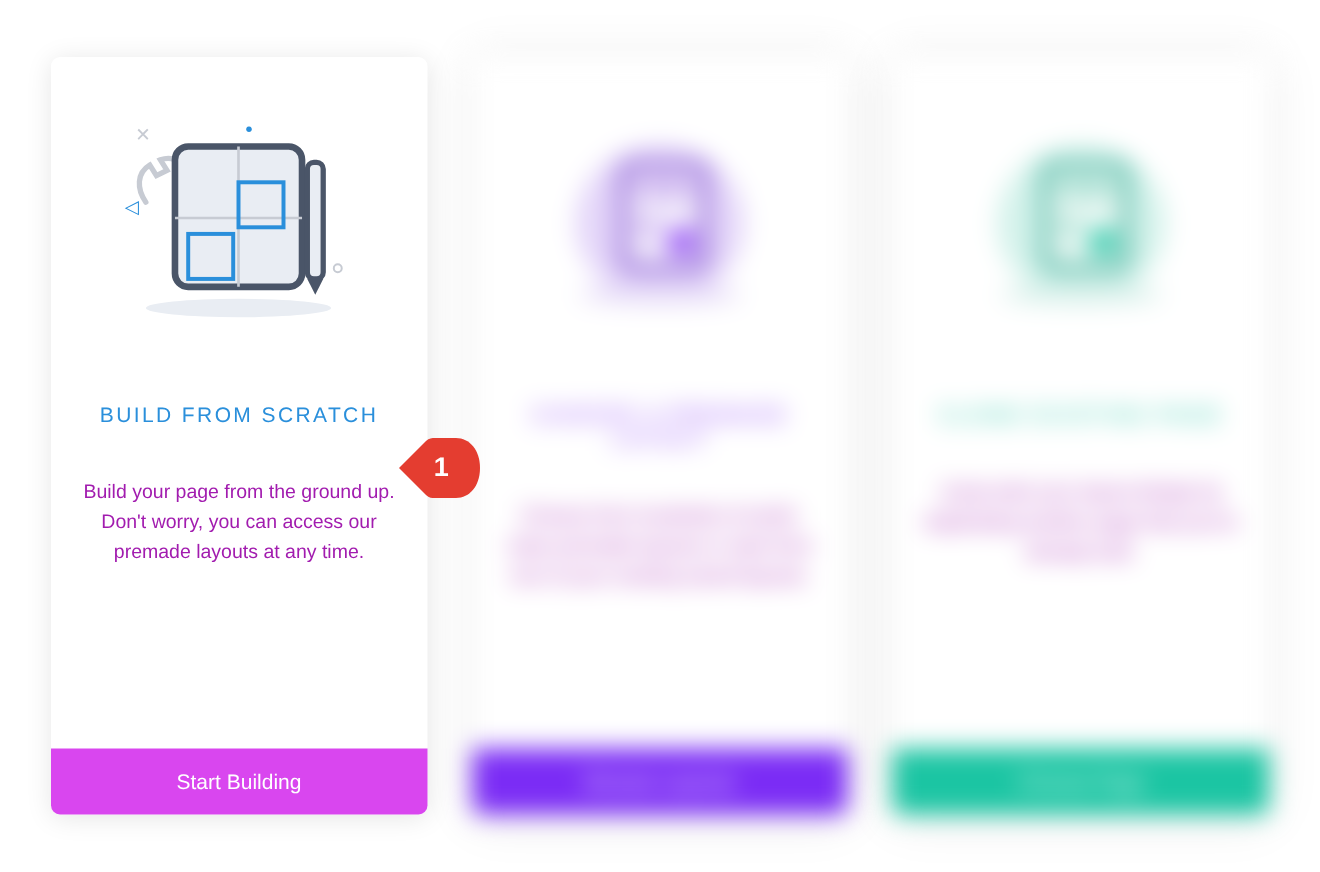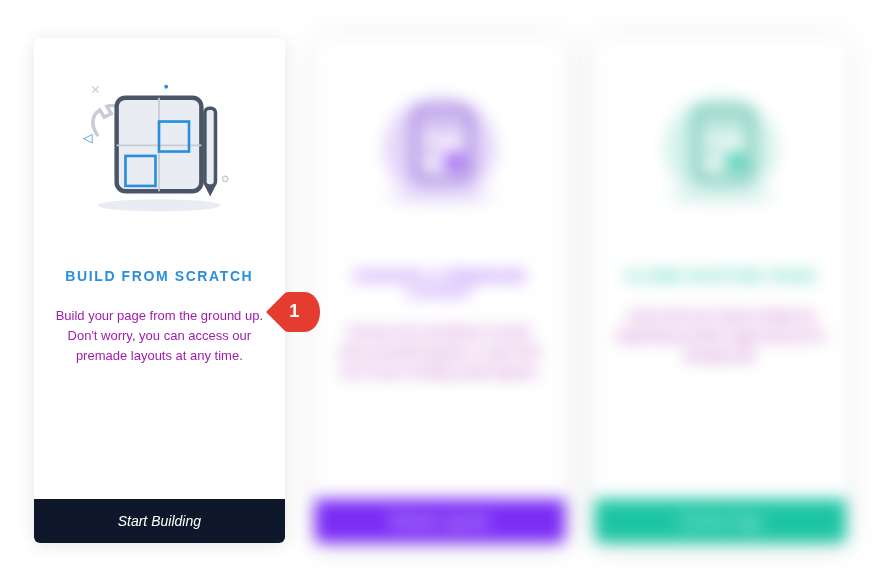--- a/index.html
+++ b/index.html
@@ -41,41 +41,41 @@
     .illust {
       width: 180px;
       height: 160px;
       display: flex;
       align-items: center;
       justify-content: center;
       margin-bottom: 40px;
     }
     .card-title {
       font-size: 14px;
-      font-weight: 700;
+      font-weight: 400;
       letter-spacing: 1.6px;
       text-transform: uppercase;
-      margin-bottom: 22px;
+      margin-bottom: 34px;
     }
     .card-desc {
       font-size: 13px;
       line-height: 1.55;
       color: #a21caf;
     }
     .card-btn {
       height: 44px;
       border: none;
       color: #ffffff;
       font-size: 14px;
       font-weight: 500;
       cursor: pointer;
       width: 100%;
       border-radius: 0 0 6px 6px;
     }
-    .card-btn.blue   { background: #0f172a; font-style: italic; }
+    .card-btn.blue   { background: #d946ef; }
     .card-btn.purple { background: #7b2cf5; }
     .card-btn.teal   { background: #1bc5a3; }
     .title-blue   { color: #2a8fdb; }
     .title-purple { color: #8a3df5; }
     .title-teal   { color: #1bc5a3; }
 
     .callout {
       position: absolute;
       top: 290px;
       left: 264px;

